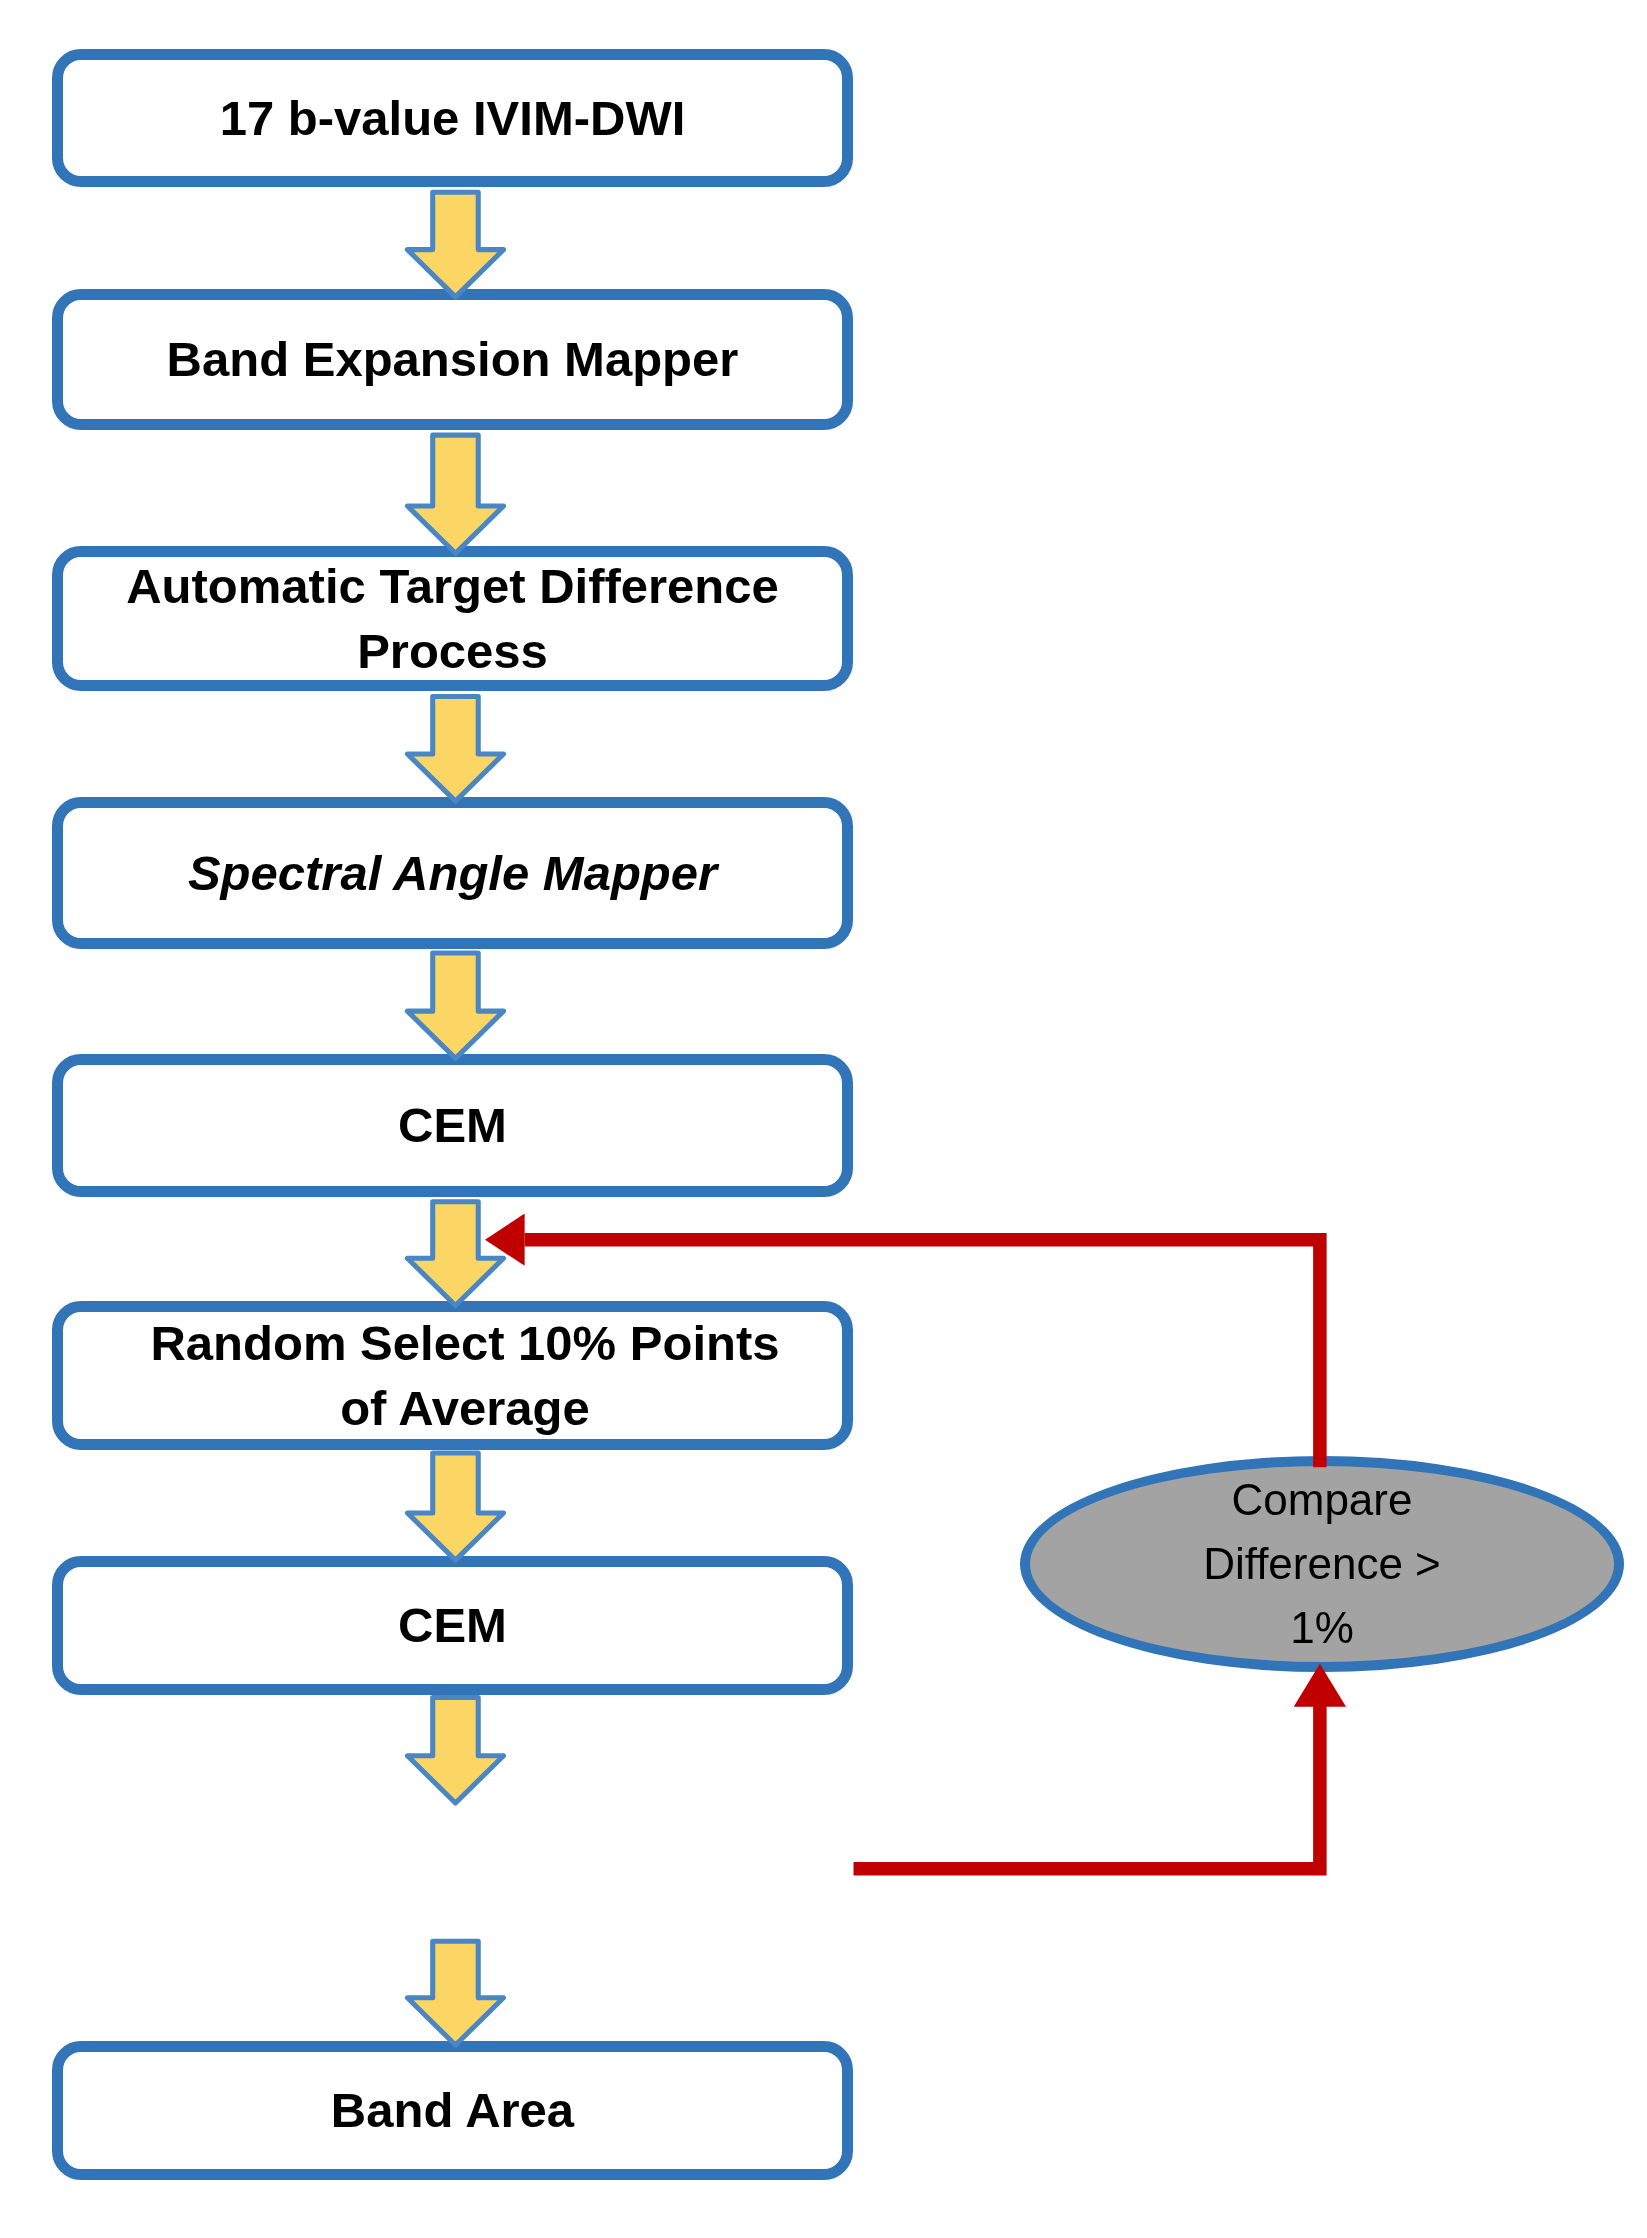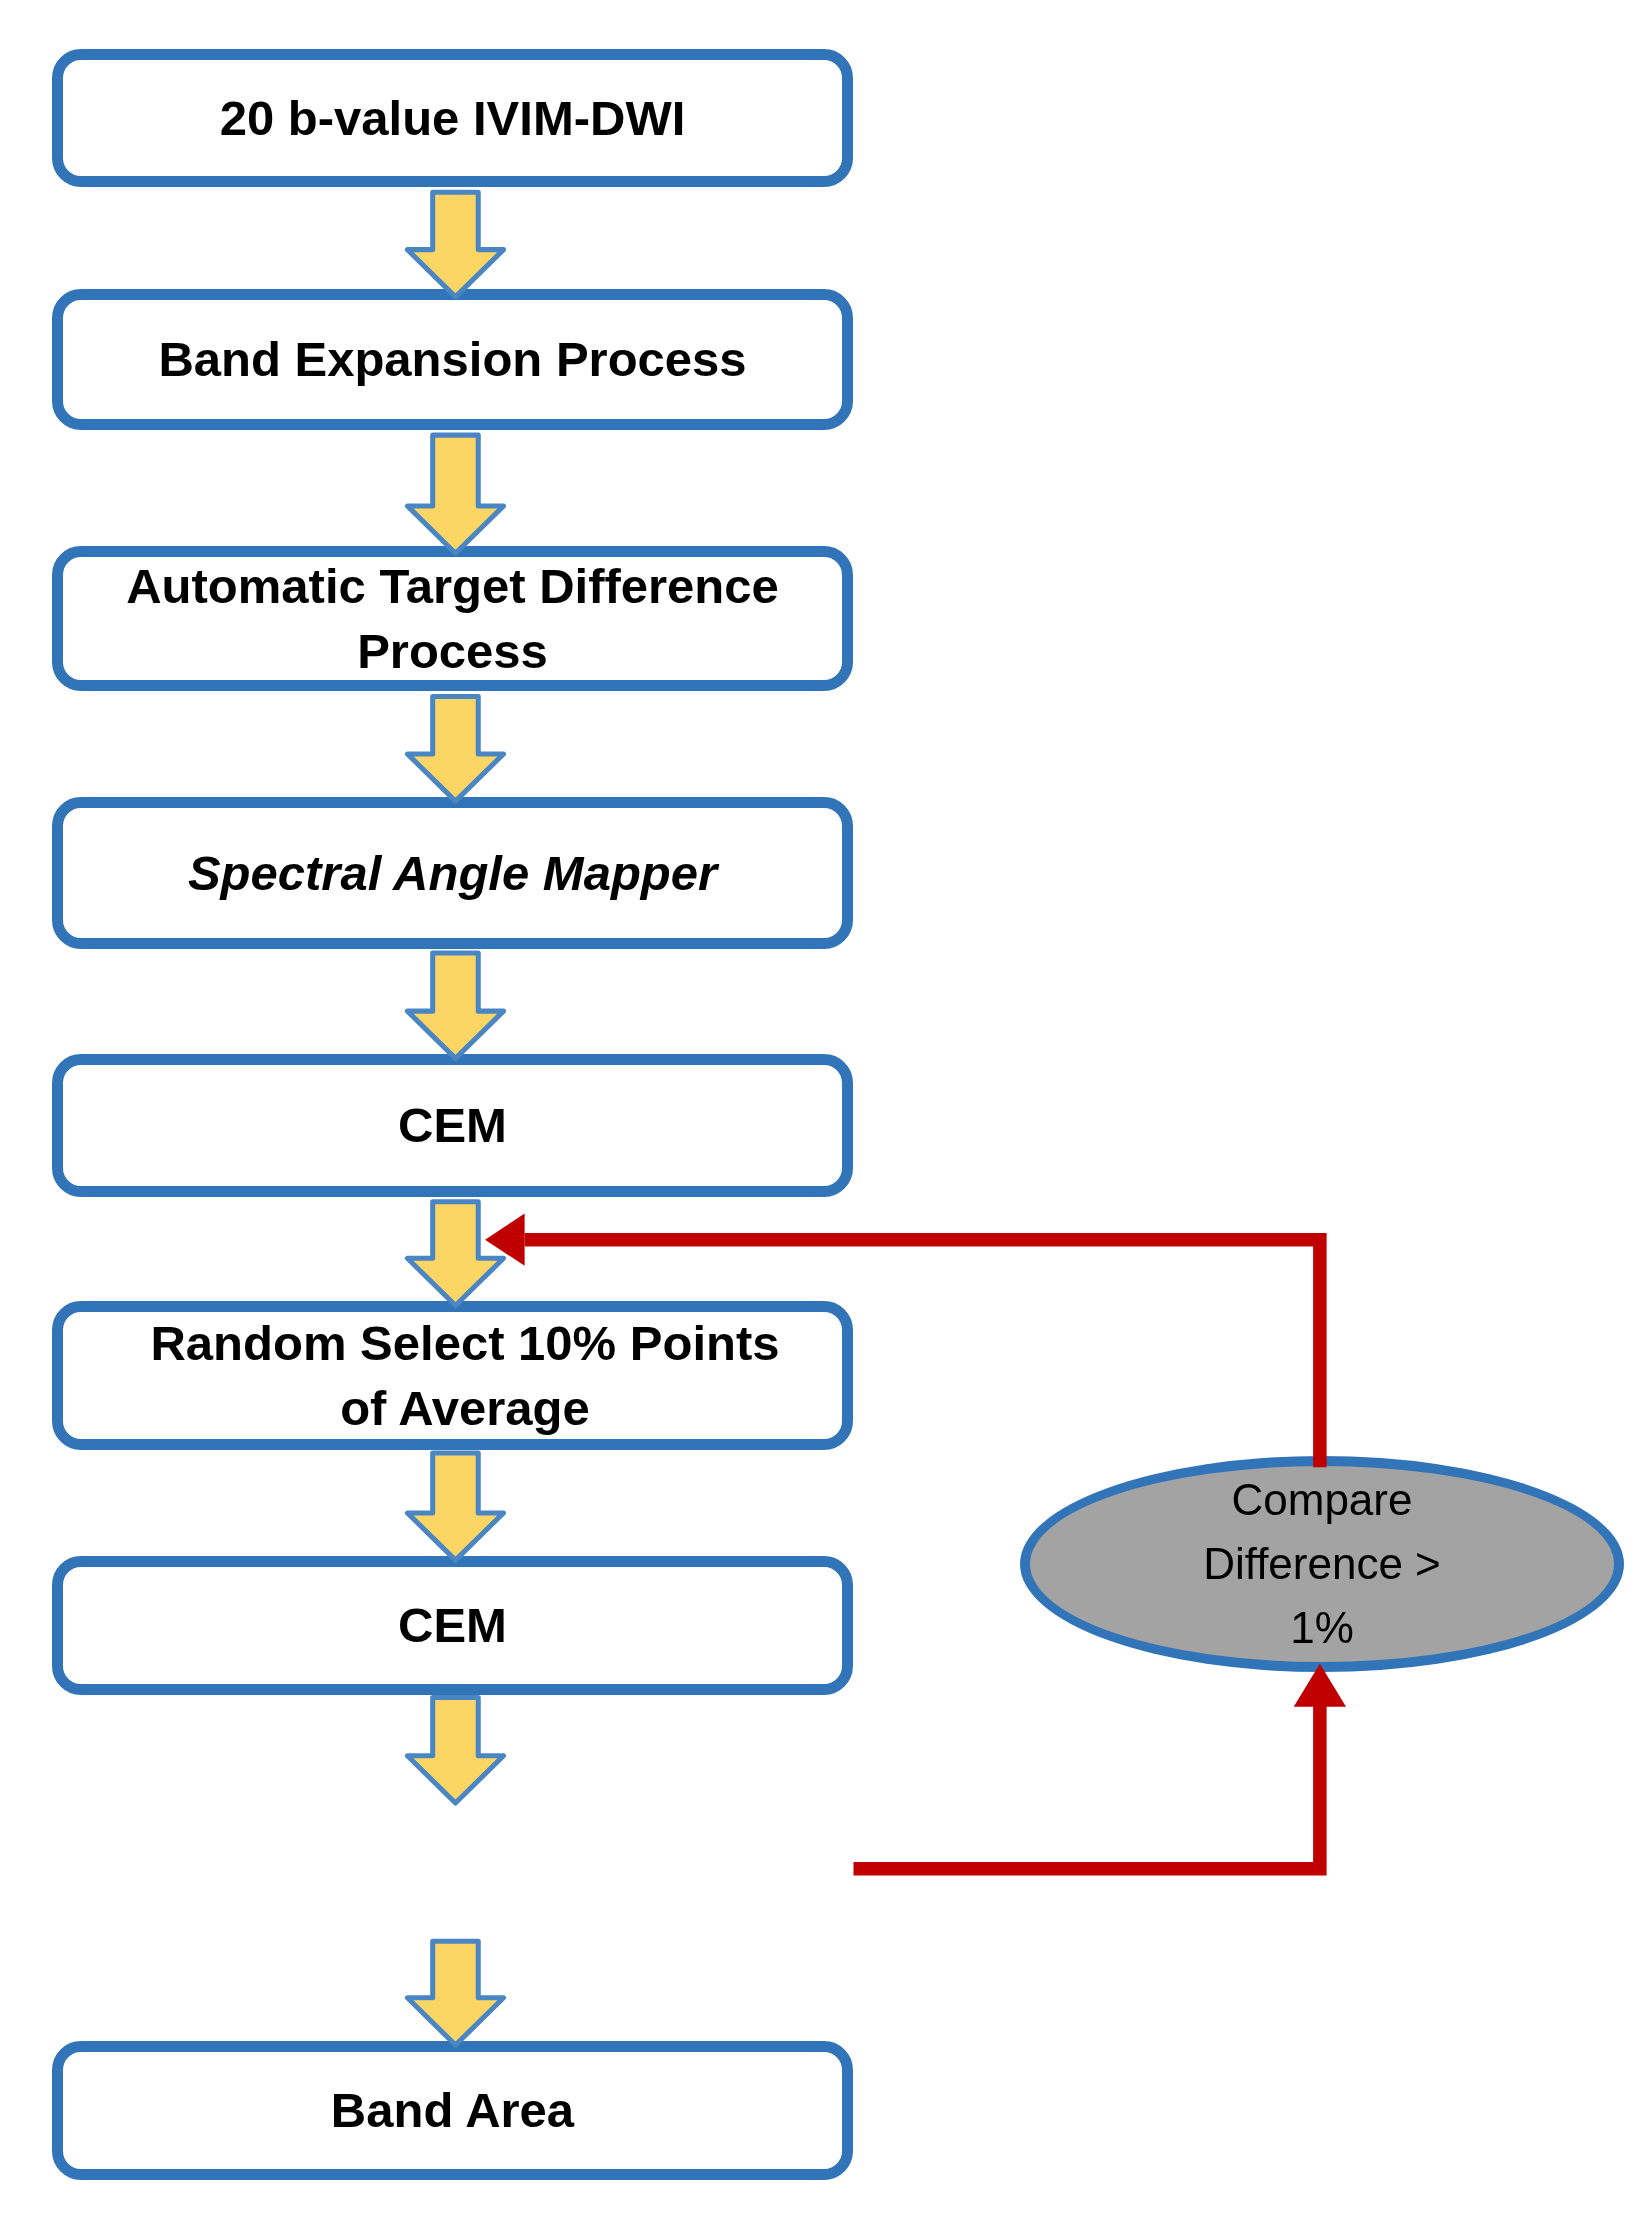--- a/index.html
+++ b/index.html
@@ -74,23 +74,23 @@
   .red-head {
     fill: var(--feedback-arrow, #c00000);
     stroke: none;
   }
 </style>
 </head>
 <body style="background: rgb(255, 255, 255);">
 
 <div class="canvas">
 
-  <div class="flow-box" style="top:49px; height:138px;">20 b-value IVIM-DWI</div>
+  <div class="flow-box" style="top:49px; height:138px;">17 b-value IVIM-DWI</div>
 
-  <div class="flow-box" style="top:289px; height:141px;">Band Expansion Process</div>
+  <div class="flow-box" style="top:289px; height:141px;">Band Expansion Mapper</div>
 
   <div class="flow-box" style="top:546px; height:145px;">Automatic Target Difference
 Process</div>
 
   <div class="flow-box" style="top:797px; height:152px;font-style:italic;">Spectral Angle Mapper</div>
 
   <div class="flow-box" style="top:1054px; height:143px;">CEM</div>
 
   <div class="flow-box" style="top:1301px; height:149px;padding-left:25px;">Random Select 10% Points
 of Average</div>

